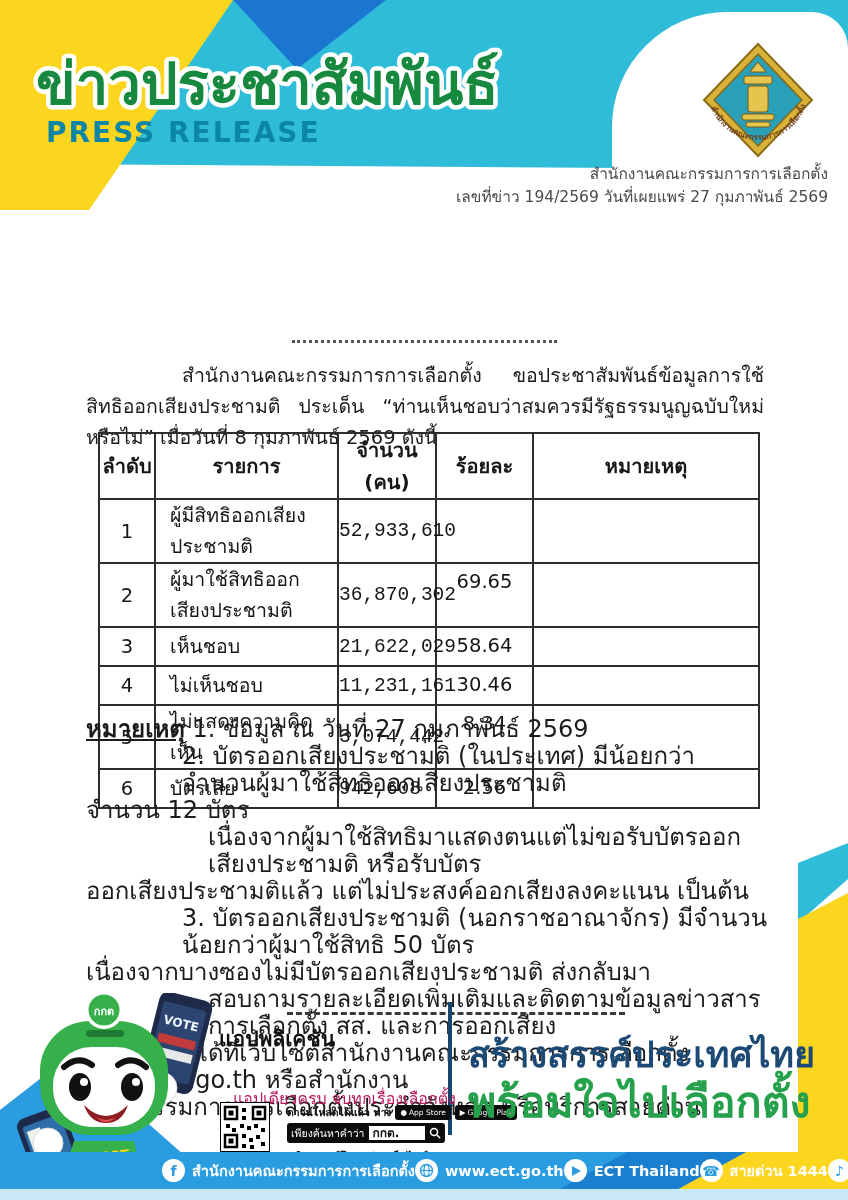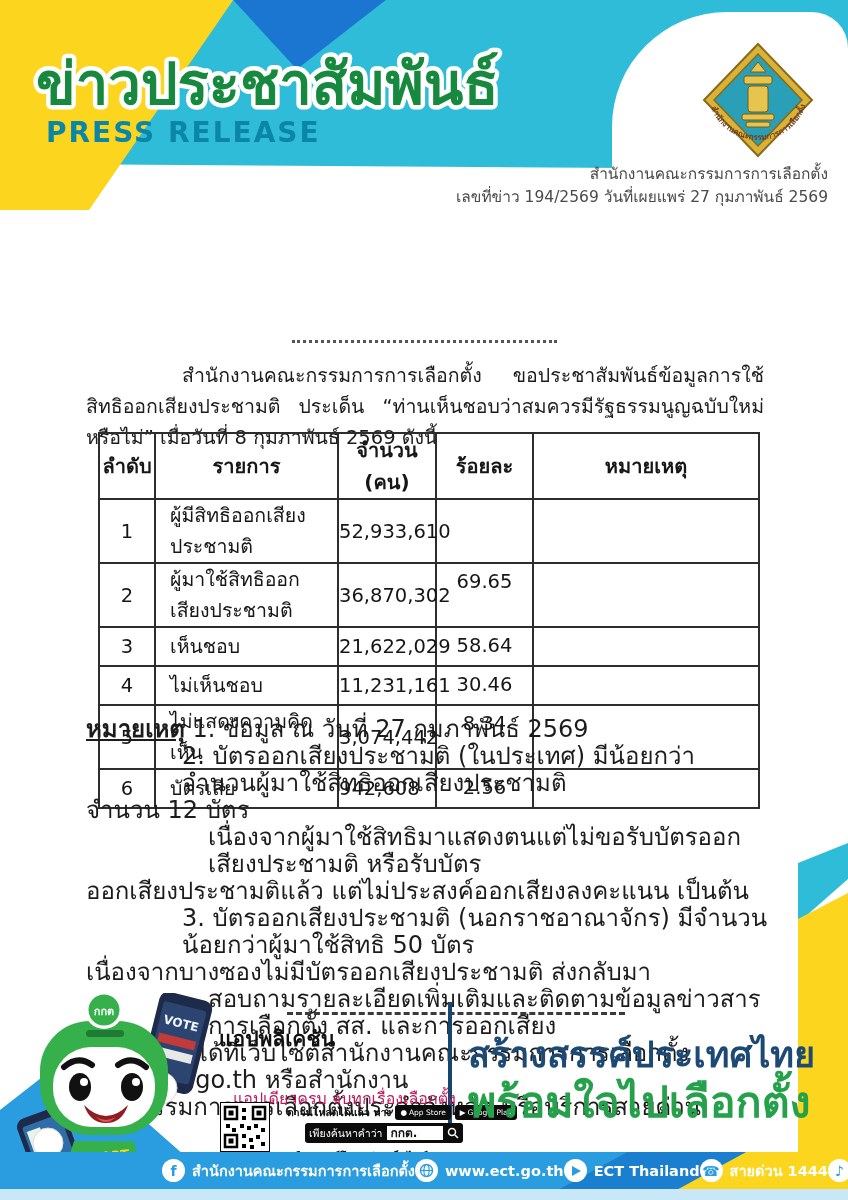--- a/index.html
+++ b/index.html
@@ -34,21 +34,21 @@
            line-height:31px; text-align:justify; text-indent:96px; }
 
   
   .vote-table { position:absolute; left:98px; top:432px; width:660px; border-collapse:collapse;
                 table-layout:fixed; }
   .vote-table th, .vote-table td { border:2px solid #2d2d2d; color:#161616; }
   .vote-table th { height:44px; font-size:20px; font-weight:700; text-align:center; }
   .vote-table td { height:39px; font-size:19.5px; }
   .vote-table td.c-no { text-align:center; }
   .vote-table td.c-item { text-align:left; padding-left:14px;margin-left:20px; }
-  .vote-table td.c-count { padding-right:14px; }
+  .vote-table td.c-count { text-align:right; padding-right:14px;font-family:Liberation Mono, monospace; }
   .vote-table td.c-pct { text-align:center; vertical-align:top; padding-top:6px; }
 
   
   .notes { position:absolute; left:86px; top:716px; width:682px; font-size:24px; color:#1c1c1c;
            line-height:27px; }
   .notes .lbl { font-weight:700; text-decoration:underline; }
   .notes .ind-a { padding-left:96px; }
   .notes .ind-b { padding-left:122px; }
 
   
@@ -65,21 +65,21 @@
   .app-label { position:absolute; left:219px; top:1022px; font-size:21px; color:#111; font-weight:700; }
   .app-name  { position:absolute; left:217px; top:1042px; font-size:37px; font-weight:800; color:#0d0d0d; letter-spacing:1px; }
   .app-tag   { position:absolute; left:233px; top:1086px; font-size:16px; color:#be185d; }
 
   .qr { position:absolute; left:220px; top:1102px; }
   .dl-row { position:absolute; left:287px; top:1104px; display:flex; align-items:center; gap:4px; }
   .dl-txt { font-size:10.5px; font-weight:700; color:#111; white-space:nowrap; }
   .store-badge { background:#0c0c0c; color:#fff; border-radius:3px; font-size:7.5px;
                  padding:3px 5px; white-space:nowrap; display:flex; align-items:center; gap:2px; }
   .search-pill { position:absolute; left:287px; top:1123px; display:flex; align-items:center;
-                 background:#0c0c0c; border-radius:3px; height:20px; padding:0 4px; gap:4px;margin-left:18px; }
+                 background:#0c0c0c; border-radius:3px; height:20px; padding:0 4px; gap:4px; }
   .search-lbl { color:#fff; font-size:10.5px; white-space:nowrap; }
   .search-box { background:#fff; color:#111; font-size:12px; font-weight:700; width:56px;
                 height:14px; line-height:14px; padding-left:4px; }
   .search-pill svg { flex:0 0 auto; }
   .dl-alt { position:absolute; left:287px; top:1148px; font-size:11.5px; font-weight:700; color:#111; white-space:nowrap; }
 
   .slogan1 { position:absolute; left:468px; top:1026px; font-size:36px; font-weight:700; color:#1c4a75; white-space:nowrap; }
   .slogan2 { position:absolute; left:468px; top:1068px; font-size:43px; font-weight:800; color:#25a04b; white-space:nowrap; }
 
   .mascot { position:absolute; left:-4px; top:993px; }

